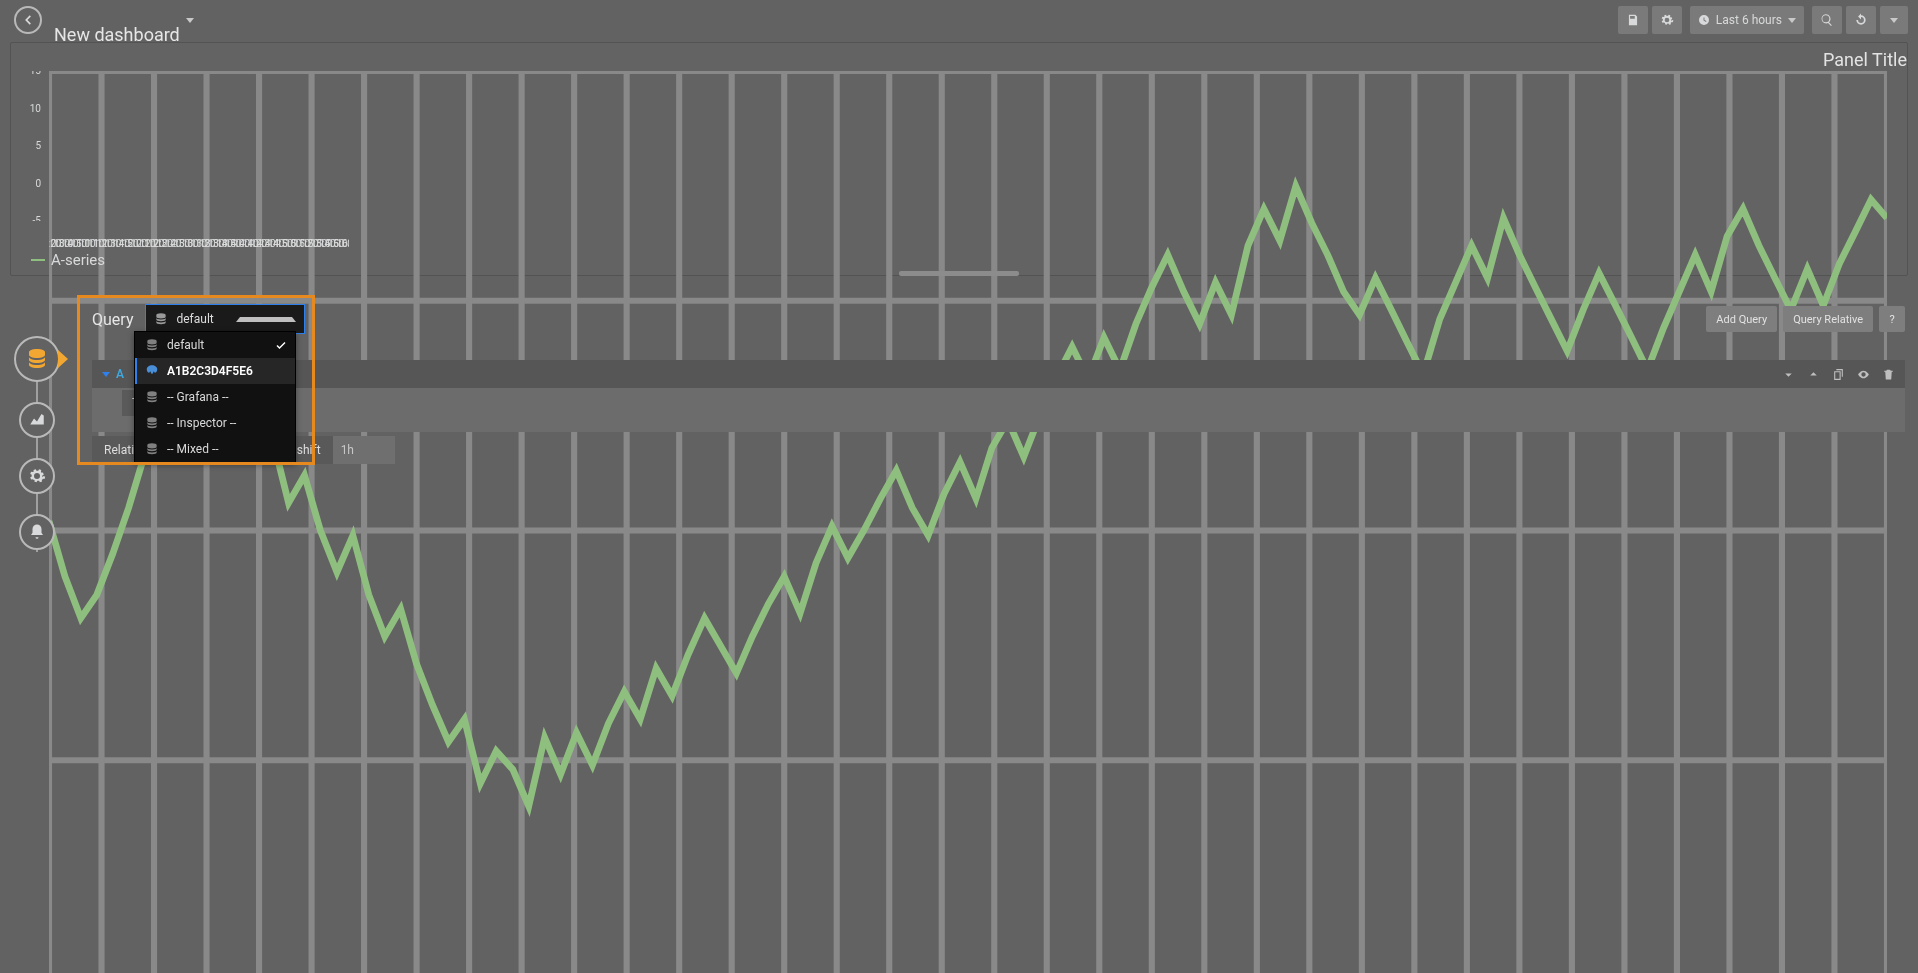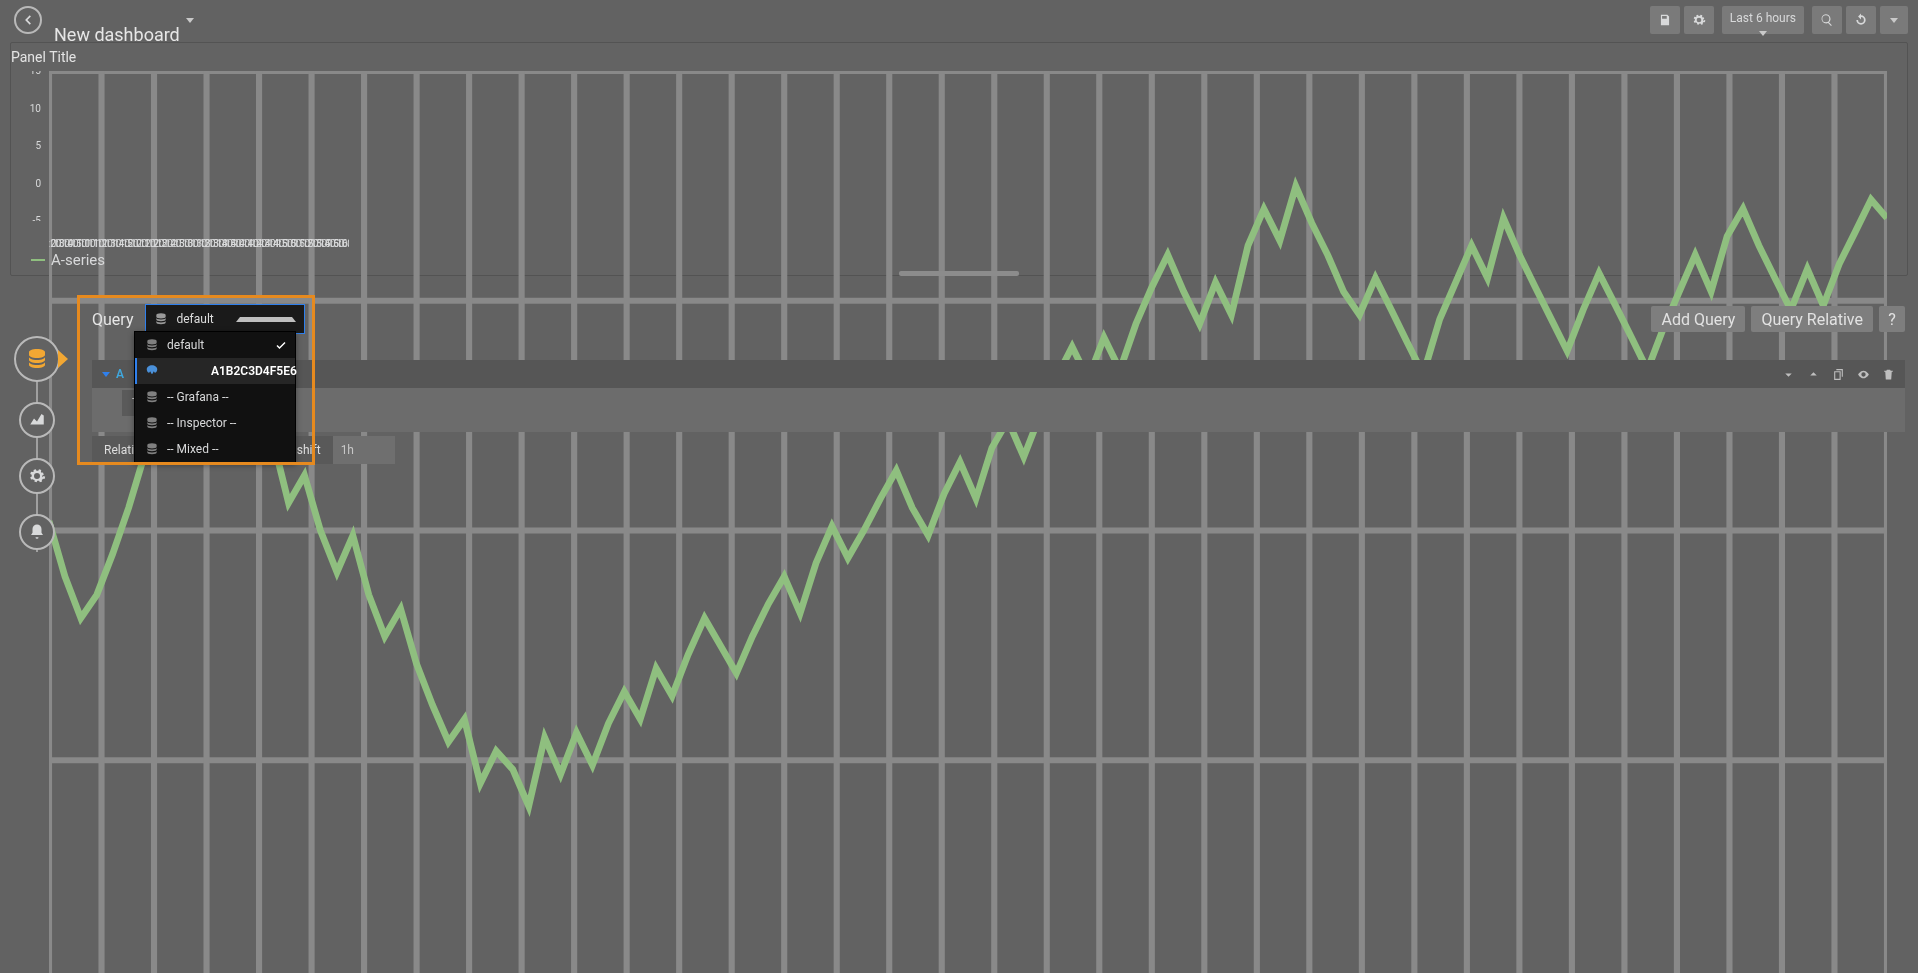--- a/index.html
+++ b/index.html
@@ -7,28 +7,28 @@
 
   
   .topbar { display:flex; align-items:center; height:40px; padding:0 10px 0 14px; }
   .back-btn { width:28px; height:28px; border:2px solid #b9b9b9; border-radius:50%; display:flex; align-items:center; justify-content:center; margin-right:12px; cursor:pointer;}
   .back-btn svg { width:14px;height:14px; fill:#d8d9da;}
   .title-wrap { display:flex; align-items:center; gap:6px; cursor:pointer;}
   .title { font-size:18px; color:#e6e6e6;margin-top:28px;}
   .caret { width:0;height:0;border-left:4px solid transparent;border-right:4px solid transparent;border-top:5px solid #c9c9c9;}
   .spacer { flex:1; }
   .tb-group { display:flex; gap:4px; margin-left:8px;}
-  .tb-btn { height:28px; min-width:28px; background:#7a7a7a; border-radius:2px; display:flex; align-items:center; justify-content:center; padding:0 8px; cursor:pointer; color:#d8d9da; font-size:12px;flex-direction:column;}
+  .tb-btn { height:28px; min-width:28px; background:#7a7a7a; border-radius:2px; display:flex; align-items:center; justify-content:center; padding:0 8px; cursor:pointer; color:#d8d9da; font-size:12px;}
   .tb-btn svg{width:14px;height:14px;fill:#d8d9da;}
   .timerange { display:flex; align-items:center; gap:6px;}
   .timerange .clk{width:12px;height:12px;}
 
   
   .panel { margin:2px 10px 0 10px; background:#636363; border:1px solid #535353; border-radius:2px; height:234px; position:relative;}
-  .panel-title { text-align:left; font-size:14px; padding:6px 0 2px 0; color:#e3e3e3;}
+  .panel-title { text-align:right; font-size:18px; padding:6px 0 2px 0; color:#e3e3e3;}
   .chart-area { position:absolute; left:38px; right:20px; top:28px; bottom:42px; }
   .grid line { stroke:#898989; stroke-width:1;}
   .series-path { fill:none; stroke:#8fbf7f; stroke-width:1.1;}
   .legend { position:absolute; left:20px; bottom:6px; display:flex; align-items:center; gap:6px; font-size:15px; color:#d8d9da;}
   .legend-dash { width:14px; height:0; border-top:2px solid #8fbf7f;}
   .resize-handle { position:absolute; bottom:-1px; left:50%; transform:translateX(-50%); width:120px; height:5px; background:#8c8c8c; border-radius:2px;}
 
   
   .step-rail { position:absolute; left:14px; top:336px; display:flex; flex-direction:column; align-items:center;}
   .step-rail::before{content:"";position:absolute;top:18px;bottom:18px;left:50%;width:2px;background:#a0a0a0;transform:translateX(-50%);z-index:0;}
@@ -40,30 +40,30 @@
 
   
   .editor { position:absolute; left:78px; right:13px; top:296px;padding-left:14px; }
   .qrow { display:flex; align-items:center; height:46px;}
   .qlabel { font-size:16px; color:#e6e6e6; }
   .ds-select { margin-left:12px; width:160px; height:30px; background:#1a1a1a; border:1px solid #2f80ed; display:flex; align-items:center; padding:0 8px; gap:8px; cursor:pointer; position:relative; z-index:20;}
   .ds-select .db-icon{width:14px;height:14px;fill:#9a9a9a;}
   .ds-select span{font-size:12px;color:#dcdcdc;flex:1;}
   .ds-select .caret-up{width:0;height:0;border-left:4px solid transparent;border-right:4px solid transparent;border-bottom:5px solid #bfbfbf;}
   .qactions { margin-left:auto; display:flex; gap:6px;}
-  .qbtn { height:26px; padding:0 10px; background:#7e7e7e; border-radius:2px; display:flex; align-items:center; font-size:16px; cursor:pointer; color:#e2e2e2;}
+  .qbtn { height:26px; padding:0 10px; background:#7e7e7e; border-radius:2px; display:flex; align-items:center; font-size:11px; cursor:pointer; color:#e2e2e2;}
   .qbtn.icon{width:26px;padding:0;justify-content:center;}
 
   
   .dropdown { position:absolute; left:56px; top:35px; width:162px; background:#111; border:1px solid #000; z-index:30; box-shadow:0 2px 6px rgba(0,0,0,0.4);}
   .dd-row { height:26px; display:flex; align-items:center; padding:0 8px; gap:8px; font-size:12px; color:#d8d9da; cursor:pointer; border-left:2px solid transparent;}
   .dd-row .ic{width:14px;height:14px;fill:#808080;flex:none;}
   .dd-row .chk{margin-left:auto;width:12px;height:12px;fill:#fff;}
   .dd-row.hover{background:#262626;border-left:2px solid #2f80ed;}
-  .dd-row.hover span{color:#fff;font-weight:600;margin-left:44px;}
+  .dd-row.hover span{color:#fff;font-weight:600;}
 
   
   .highlight-box { position:absolute; left:-1px; top:-1px; width:238px; height:170px; border:3px solid #e68a1f; pointer-events:none; z-index:40;}
 
   
   .query-body { margin-top:18px; }
   .row-dark { background:#565656; height:28px; display:flex; align-items:center; padding:0 10px; font-size:12px; color:#d7d7d7;}
   .row-dark .caret-sm{width:0;height:0;border-left:4px solid transparent;border-right:4px solid transparent;border-top:5px solid #2f80ed;margin-right:6px;}
   .row-dark .A{color:#3fa7dd;font-weight:600;}
   .row-dark .acts{margin-left:auto;display:flex;gap:12px;}

